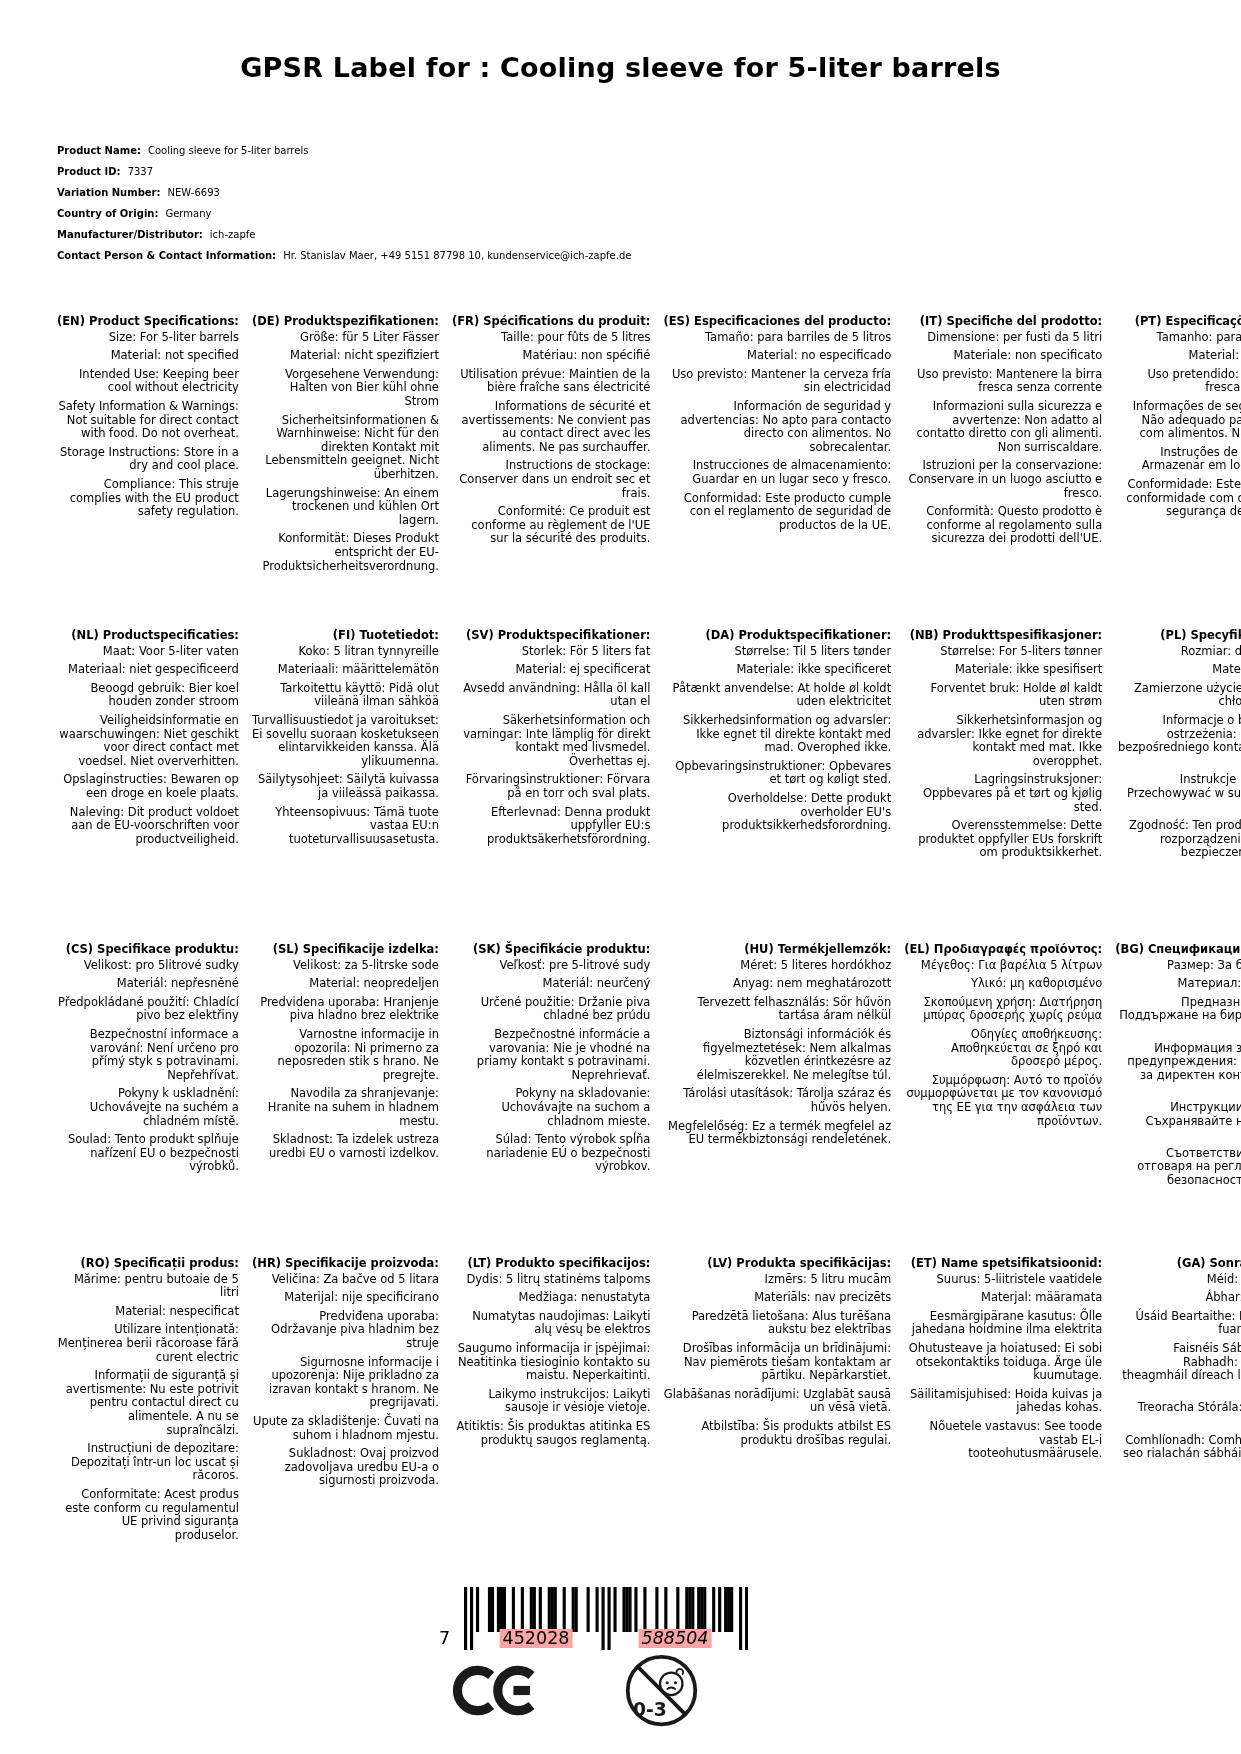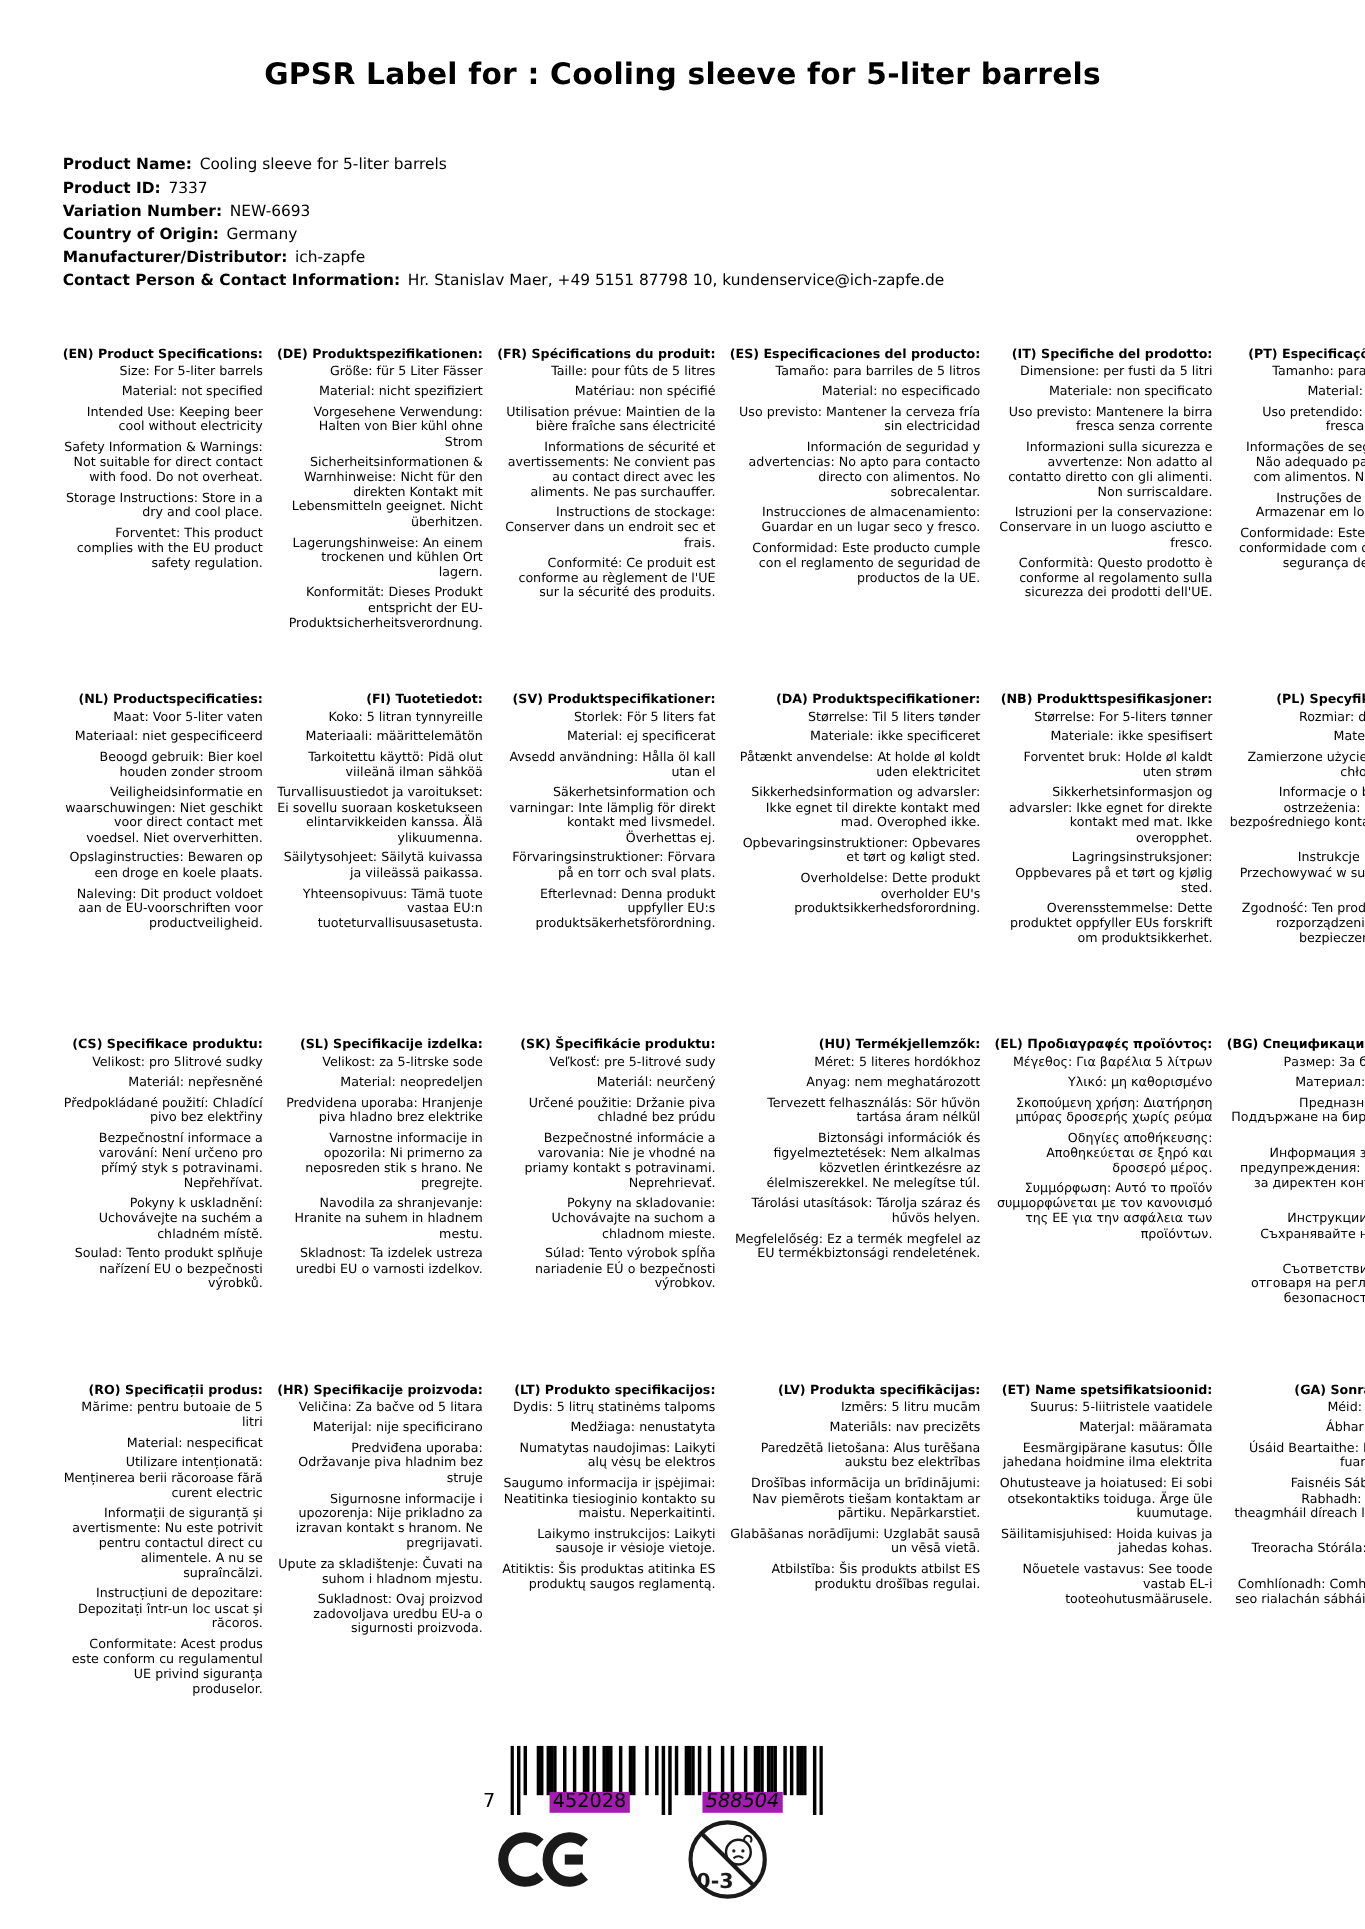--- a/index.html
+++ b/index.html
@@ -4,35 +4,35 @@
 <style>
   html,body { margin:0; padding:0; background:#ffffff; }
   .page {
     position:relative; width:1241px; height:1754px; background:#ffffff;
     font-family:"DejaVu Sans", sans-serif; color:#000; overflow:hidden;
   }
   .title {
     position:absolute; top:52px; left:0; right:0;
     text-align:center; font-size:27px; font-weight:bold; letter-spacing:0.2px;
   }
-  .info { position:absolute; left:57px; top:140px; font-size:14px; line-height:21px; }
+  .info { position:absolute; left:57px; top:140px; font-size:10px; line-height:21px; }
   .info-row b { font-weight:bold; }
   .info-row .val { margin-left:7px; font-weight:normal; }
   .grid {
     position:absolute; left:57px; top:315px; width:1050px;
     display:grid; grid-template-columns:repeat(6,1fr); column-gap:13px;
     grid-auto-rows:314px;
   }
   .cell { font-size:11.5px; line-height:13.6px; overflow:visible;text-align:right; }
   .cell h3 { font-size:11.5px; font-weight:bold; margin:0 0 2px 0; white-space:nowrap; }
   .cell p { margin:0 0 5px 0; overflow-wrap:break-word; word-break:break-word; }
   #bars { position:absolute; left:464px; top:1587px; }
   .bc-num {
     position:absolute; top:1629px; font-size:17.5px; line-height:19px;
-    background:#a21caf; padding:0 3px; font-family:"DejaVu Sans", sans-serif;
+    background:#fca5a5; padding:0 3px; font-family:"DejaVu Sans", sans-serif;
   }
   #bc-prefix { left:436px; background:transparent; }
   #bc-left  { left:536px; transform:translateX(-50%); }
   #bc-right { left:675px; transform:translateX(-50%);font-style:italic; }
   #ce-mark { position:absolute; left:450px; top:1663px; }
   #age-mark { position:absolute; left:624px; top:1653px; }
 </style>
 </head>
 <body>
 
@@ -50,21 +50,21 @@
     </div>
 
   <div class="grid" id="grid">
       <div class="cell">
         <h3>(EN) Product Specifications:</h3>
         <p>Size: For 5-liter barrels</p>
         <p>Material: not specified</p>
         <p>Intended Use: Keeping beer cool without electricity</p>
         <p>Safety Information &amp; Warnings: Not suitable for direct contact with food. Do not overheat.</p>
         <p>Storage Instructions: Store in a dry and cool place.</p>
-        <p>Forventet: This product complies with the EU product safety regulation.</p>
+        <p>Compliance: This struje complies with the EU product safety regulation.</p>
       </div>
       <div class="cell">
         <h3>(DE) Produktspezifikationen:</h3>
         <p>Größe: für 5 Liter Fässer</p>
         <p>Material: nicht spezifiziert</p>
         <p>Vorgesehene Verwendung: Halten von Bier kühl ohne Strom</p>
         <p>Sicherheitsinformationen &amp; Warnhinweise: Nicht für den direkten Kontakt mit Lebensmitteln geeignet. Nicht überhitzen.</p>
         <p>Lagerungshinweise: An einem trockenen und kühlen Ort lagern.</p>
         <p>Konformität: Dieses Produkt entspricht der EU-Produktsicherheitsverordnung.</p>
       </div>

